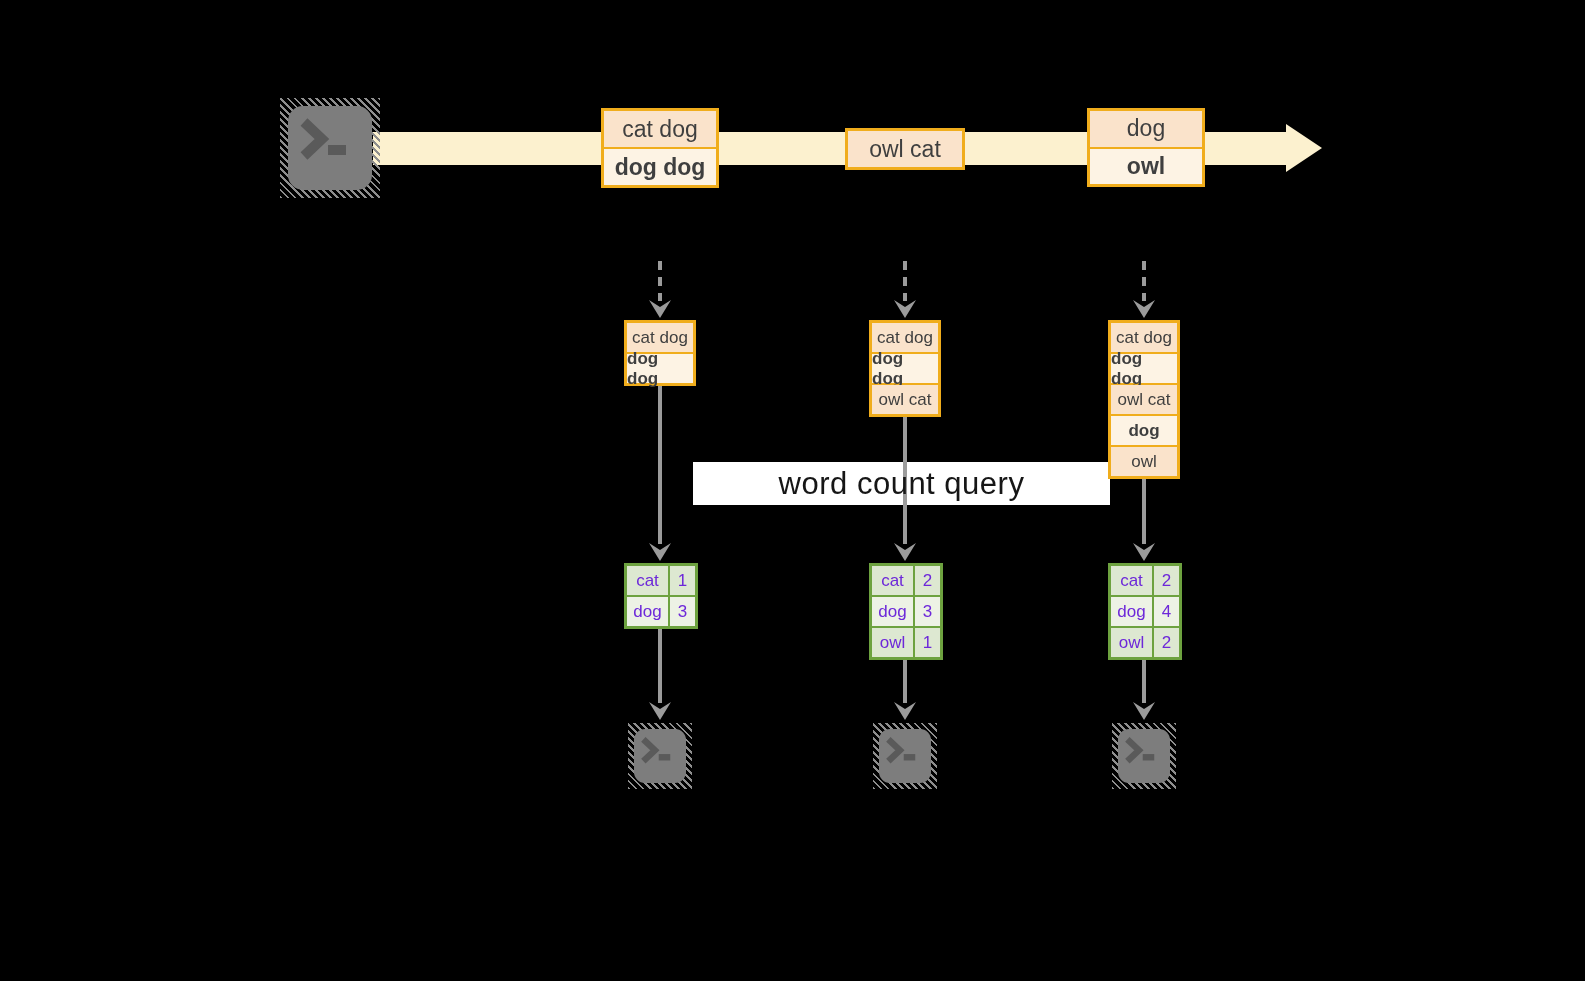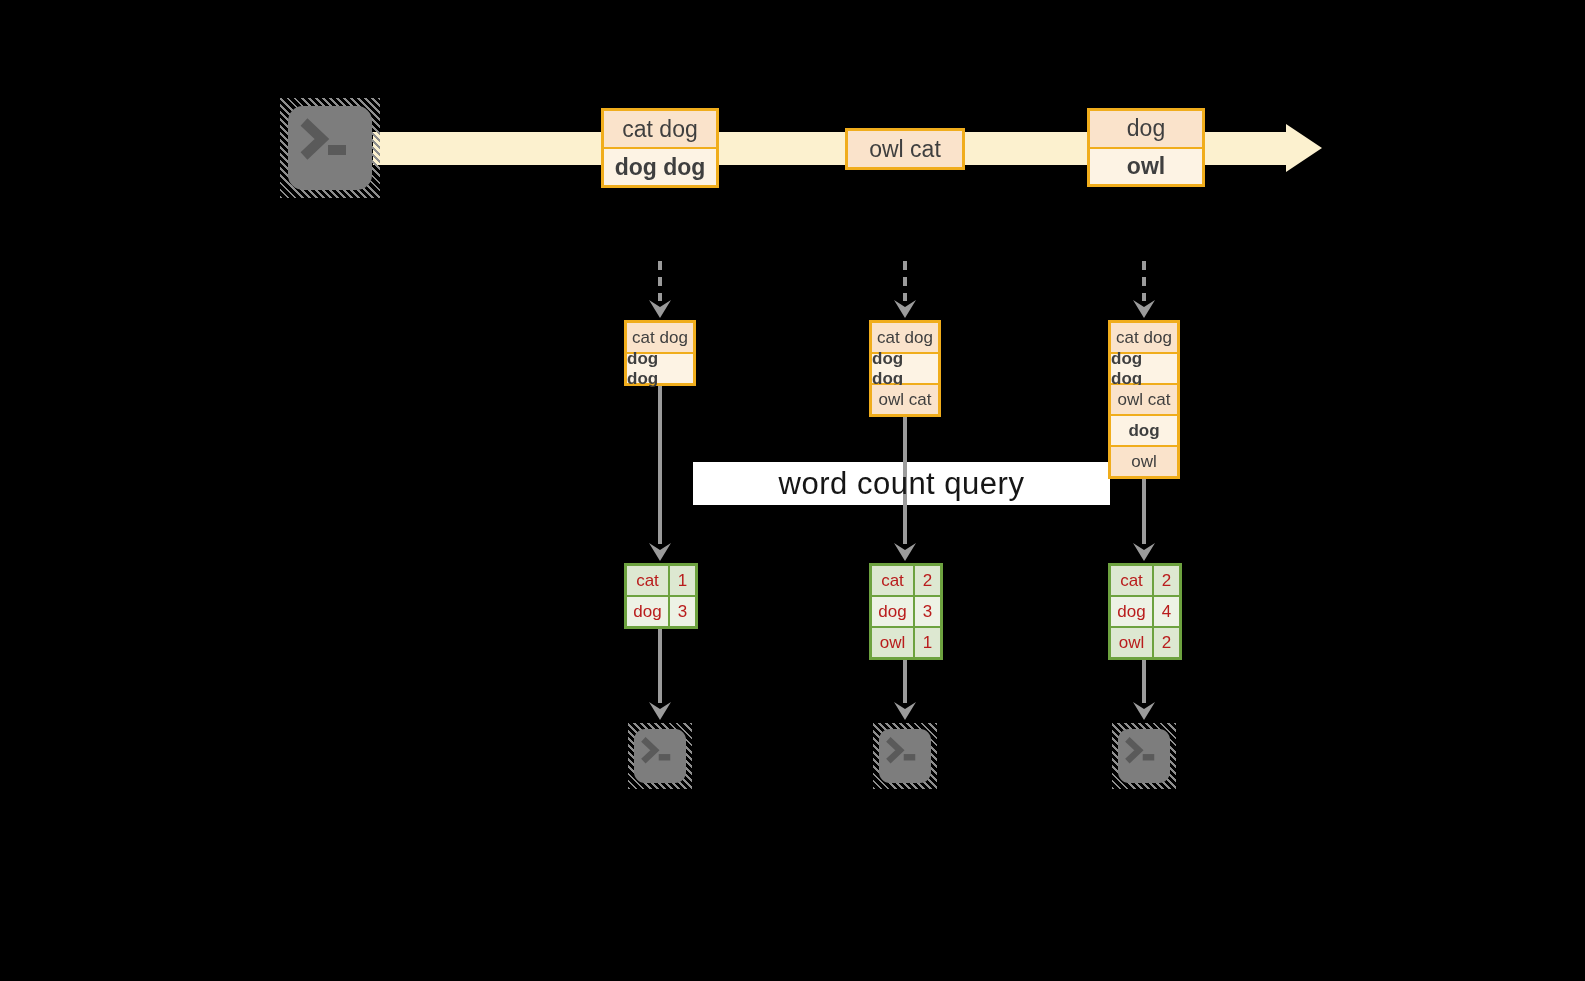--- a/index.html
+++ b/index.html
@@ -25,21 +25,21 @@
   .stream-box .ocell{font-size:23px;}
   .state-box .ocell{font-size:17px;}
   
   .query-bar{position:absolute;left:693px;top:462px;width:417px;height:43px;background:#ffffff;z-index:1;}
   .query-label{position:absolute;left:693px;top:462px;width:417px;height:43px;z-index:3;
     display:flex;align-items:center;justify-content:center;
     font-size:31px;font-weight:300;color:#161616;letter-spacing:.5px;}
   
   .gtable{position:absolute;z-index:3;background:#6da23f;padding:3px;display:grid;
     grid-template-columns:41px 25px;gap:2px;box-sizing:content-box;}
-  .gcell{height:29px;display:flex;align-items:center;justify-content:center;font-size:17px;color:#b91c1c;}
+  .gcell{height:29px;display:flex;align-items:center;justify-content:center;font-size:17px;color:#6d28d9;}
   .gcell.dark{background:#dde8d1;}
   .gcell.light{background:#edf2e5;}
   
   .arrows{position:absolute;left:0;top:0;z-index:2;pointer-events:none;}
   .arrow-line{stroke:#9b9b9b;stroke-width:4;fill:none;}
   .arrow-line.dashed{stroke-dasharray:9 7;}
   .arrow-head{fill:#9b9b9b;stroke:none;}
 </style>
 </head>
 <body>

